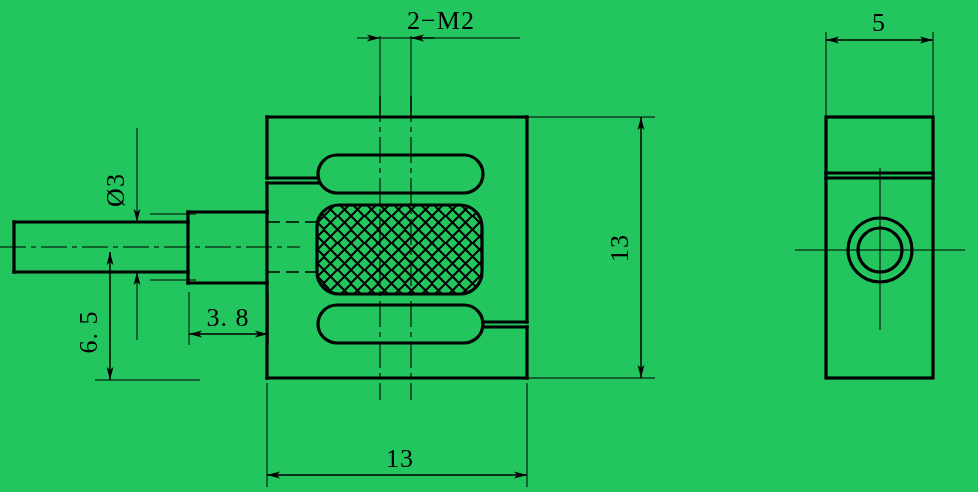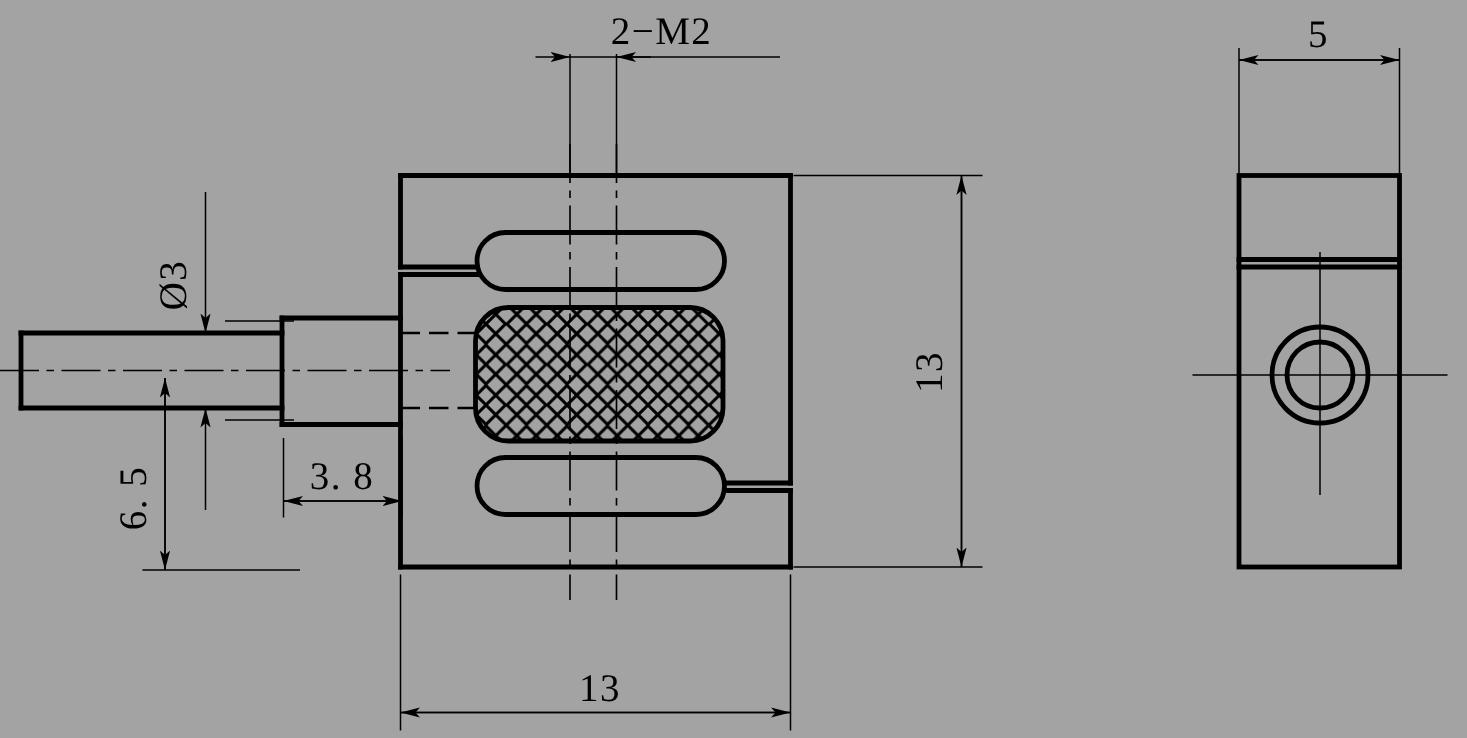--- a/index.html
+++ b/index.html
@@ -7,21 +7,21 @@
     padding: 0;
     background: #ffffff;
   }
   body {
     font-family: "Liberation Serif", serif;
   }
   #drawing-root {
     position: relative;
     width: 978px;
     height: 492px;
-    background: #a3a3a3;
+    background: #22c55e;
     overflow: hidden;
   }
   svg#cad {
     display: block;
     width: 978px;
     height: 492px;
   }
   .thick  { stroke: #000; stroke-width: 3.2; fill: none; stroke-linecap: square; }
   .hair   { stroke: #000; stroke-width: 1.0; fill: none; stroke-linecap: butt; }
   .hatch  { stroke: #000; stroke-width: 2.0; fill: none; stroke-linecap: butt; }

